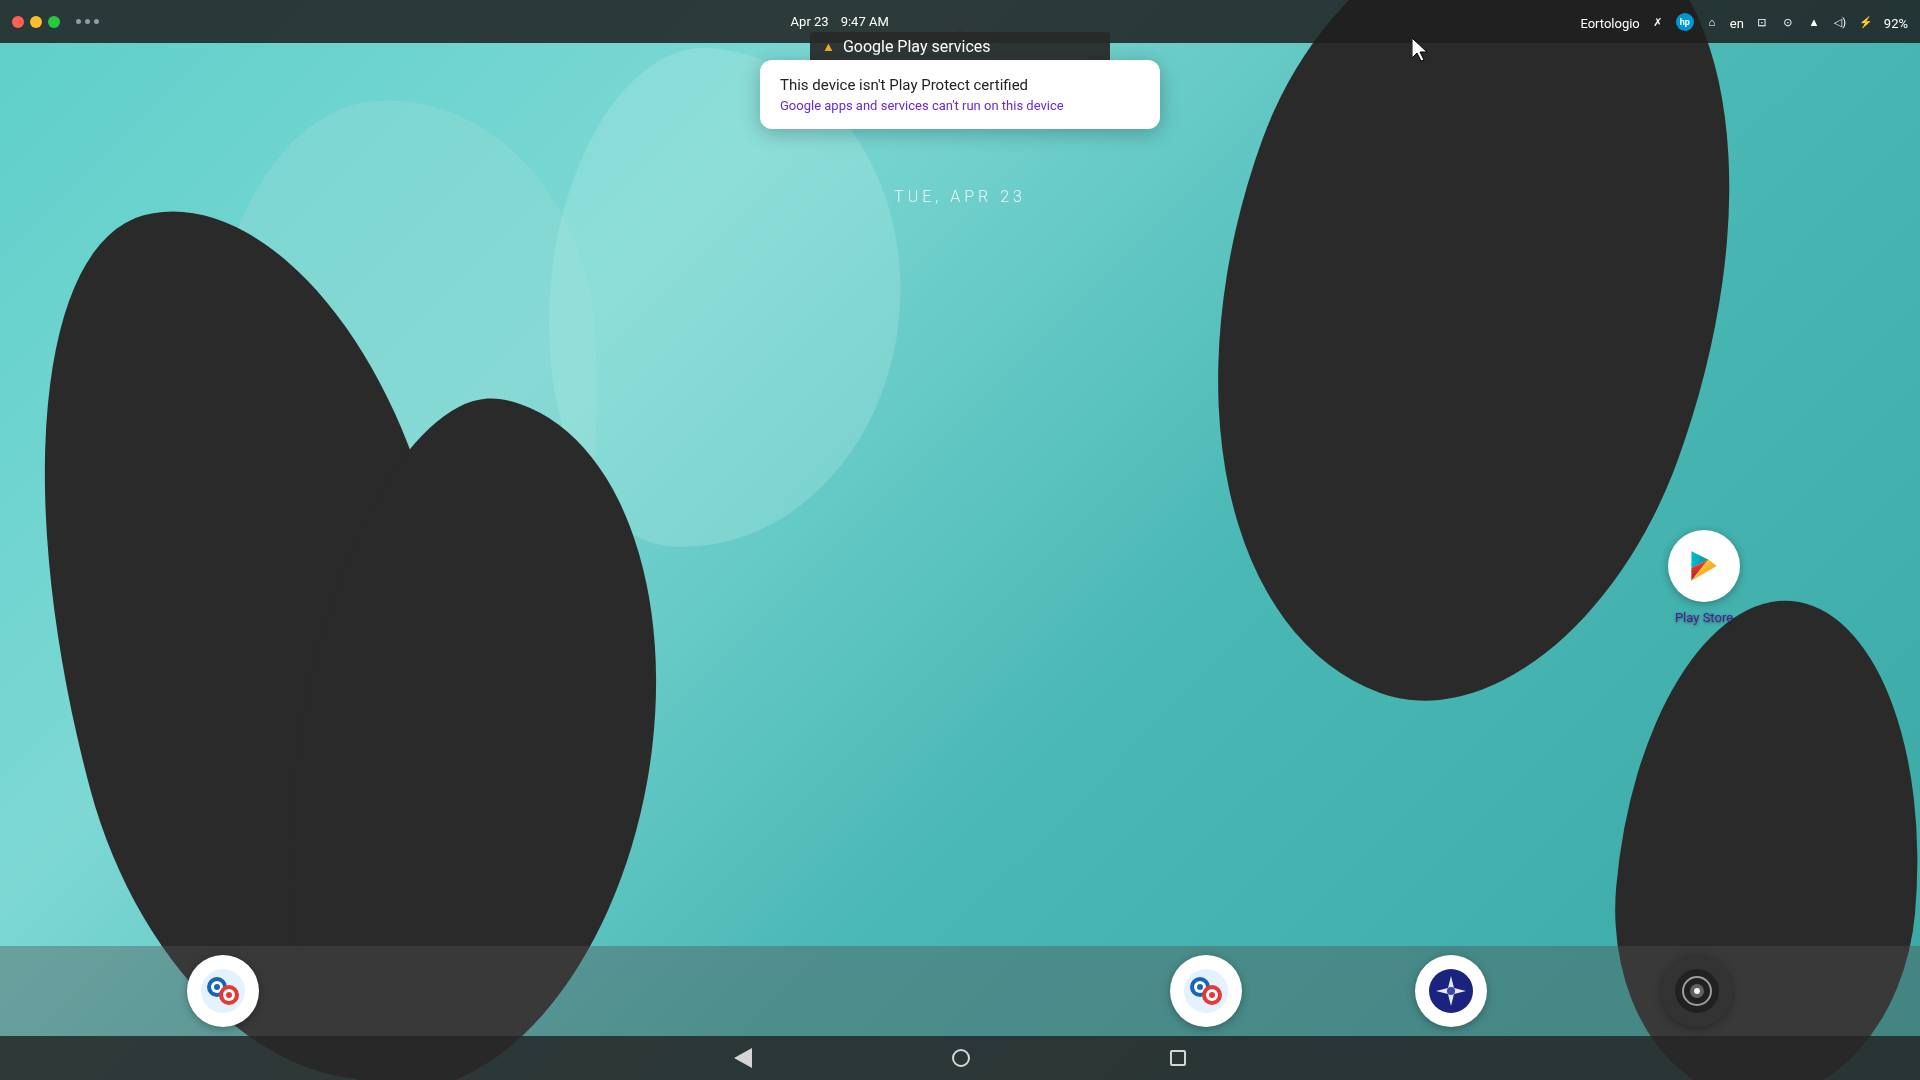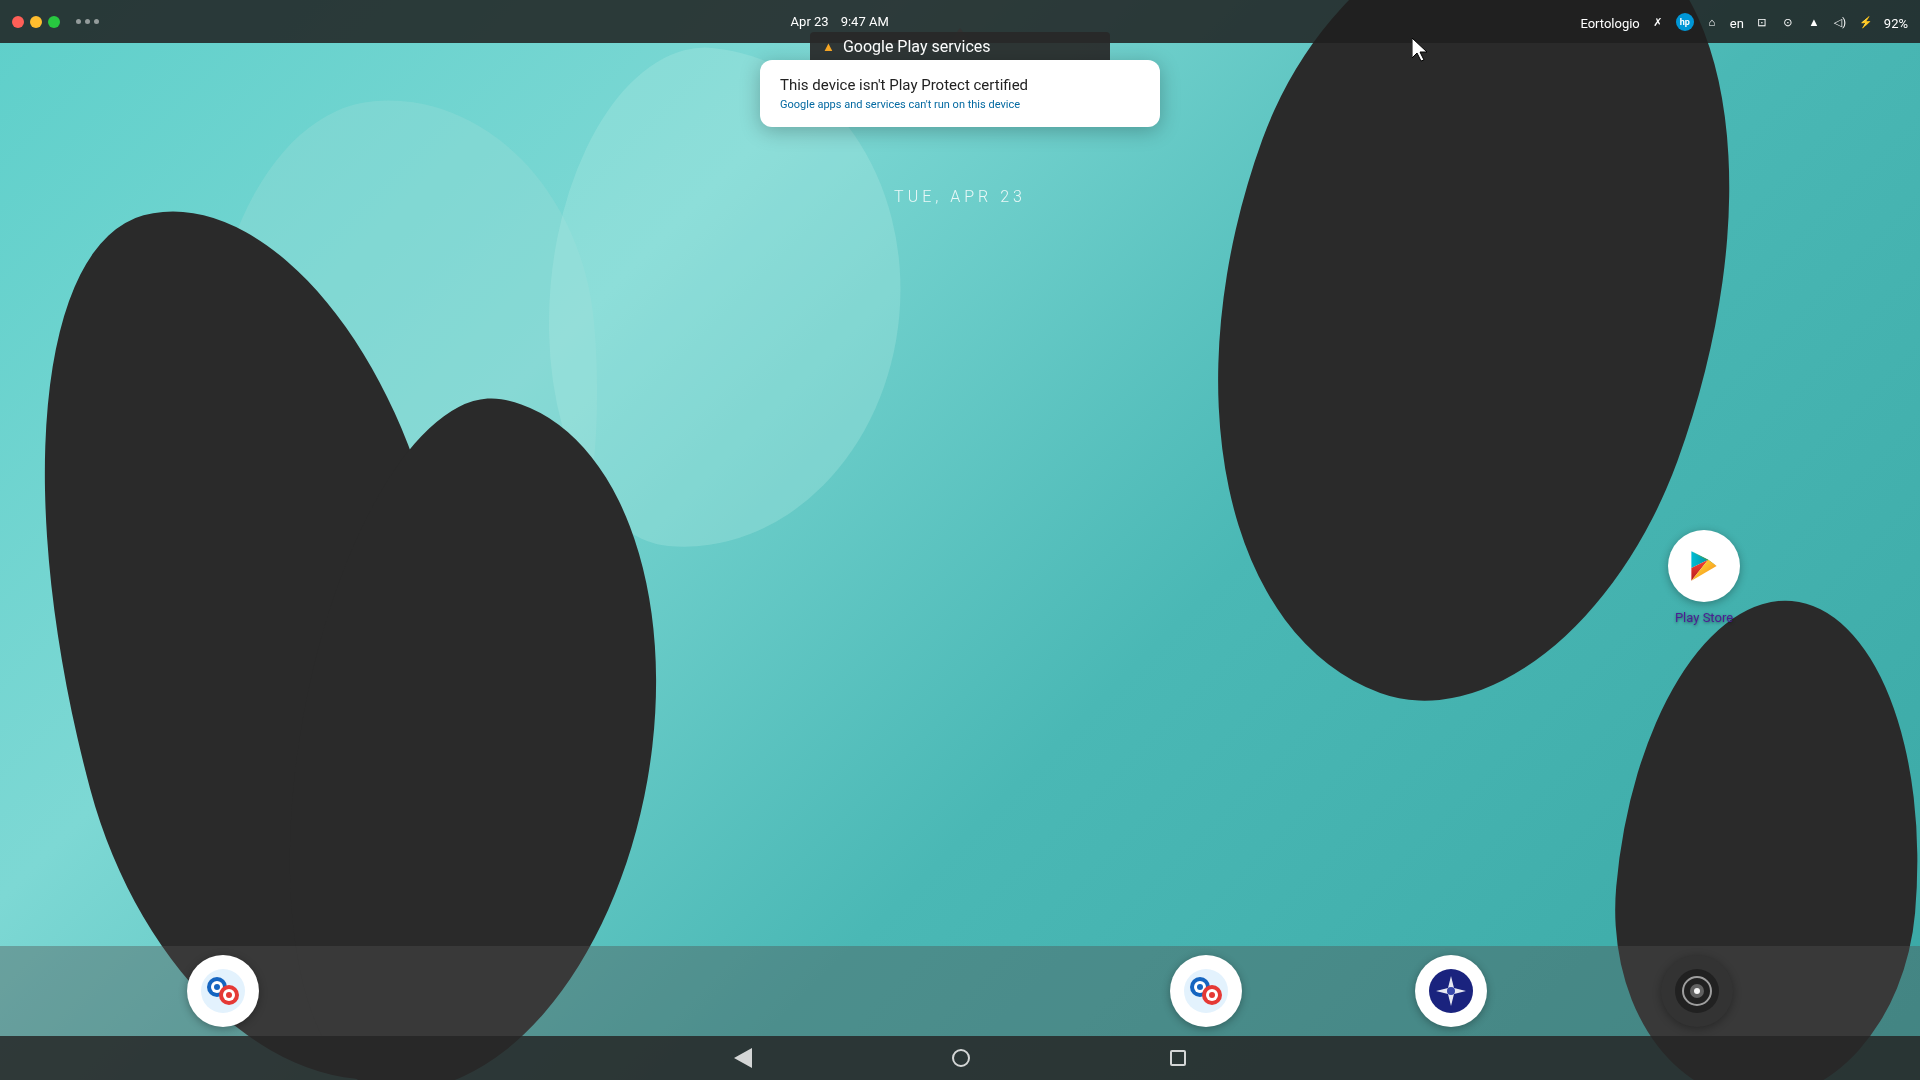--- a/index.html
+++ b/index.html
@@ -204,22 +204,22 @@
     }
 
     .notification-title {
       font-size: 15px;
       font-weight: normal;
       color: #222;
       margin-bottom: 4px;
     }
 
     .notification-body {
-      font-size: 11px;
-      color: #0369a1;
+      font-size: 13px;
+      color: #6d28d9;
     }
 
     
     .android-clock {
       position: absolute;
       top: 170px;
       left: 50%;
       transform: translateX(-50%);
       text-align: center;
       z-index: 10;

